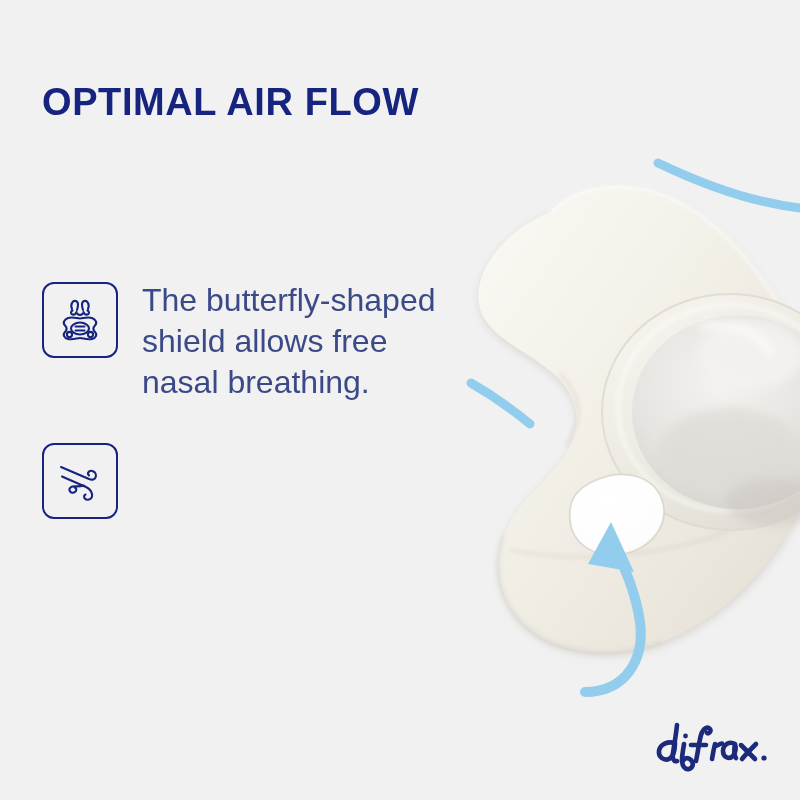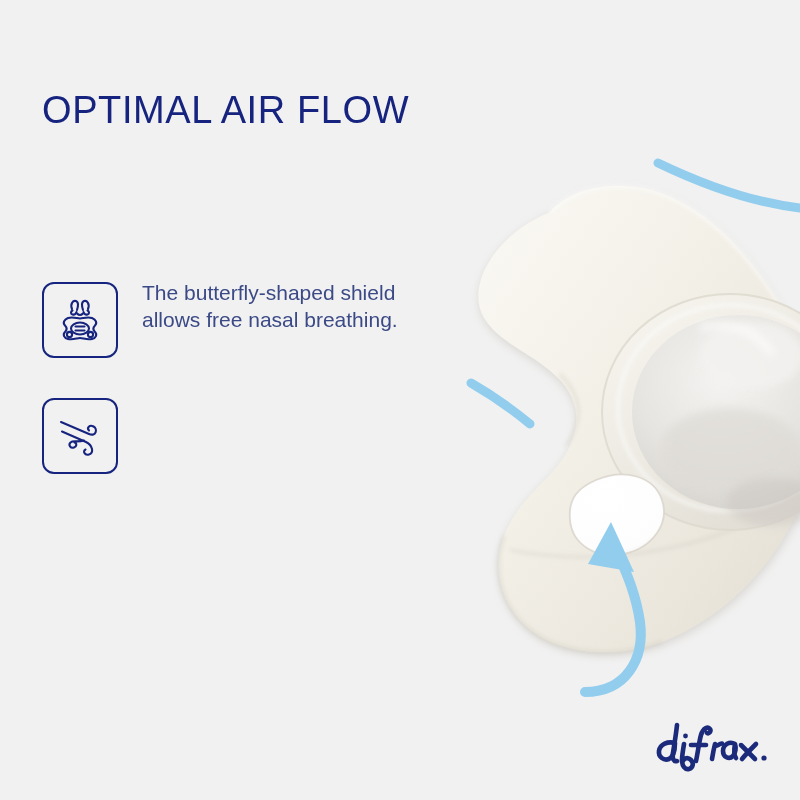--- a/index.html
+++ b/index.html
@@ -20,25 +20,25 @@
     left: 0; top: 0;
     width: 800px;
     height: 800px;
     background: #f1f1f1;
   }
 
   
   #page-title {
     position: absolute;
     left: 42px;
-    top: 66px;
+    top: 58px;
     font-size: 38px;
     letter-spacing: 0.6px;
     color: #16247f;
-    font-weight: 400;
+    font-weight: 700;
     white-space: nowrap;
     line-height: 1;
   }
 
   
   #product-photo {
     position: absolute;
     left: 400px;
     top: 150px;
     width: 420px;
@@ -67,21 +67,21 @@
     border-radius: 12px;
     box-sizing: border-box;
     display: flex;
     align-items: center;
     justify-content: center;
     margin-top: 2px;
   }
   .feature-icon-box svg { display: block; }
   .feature-text {
     margin-left: 24px;
-    font-size: 21px;
+    font-size: 32px;
     line-height: 1.28;
     color: #3b4a86;
     font-weight: 400;
     max-width: 300px;
   }
 
   
   #brand-logo {
     position: absolute;
     left: 655px;

